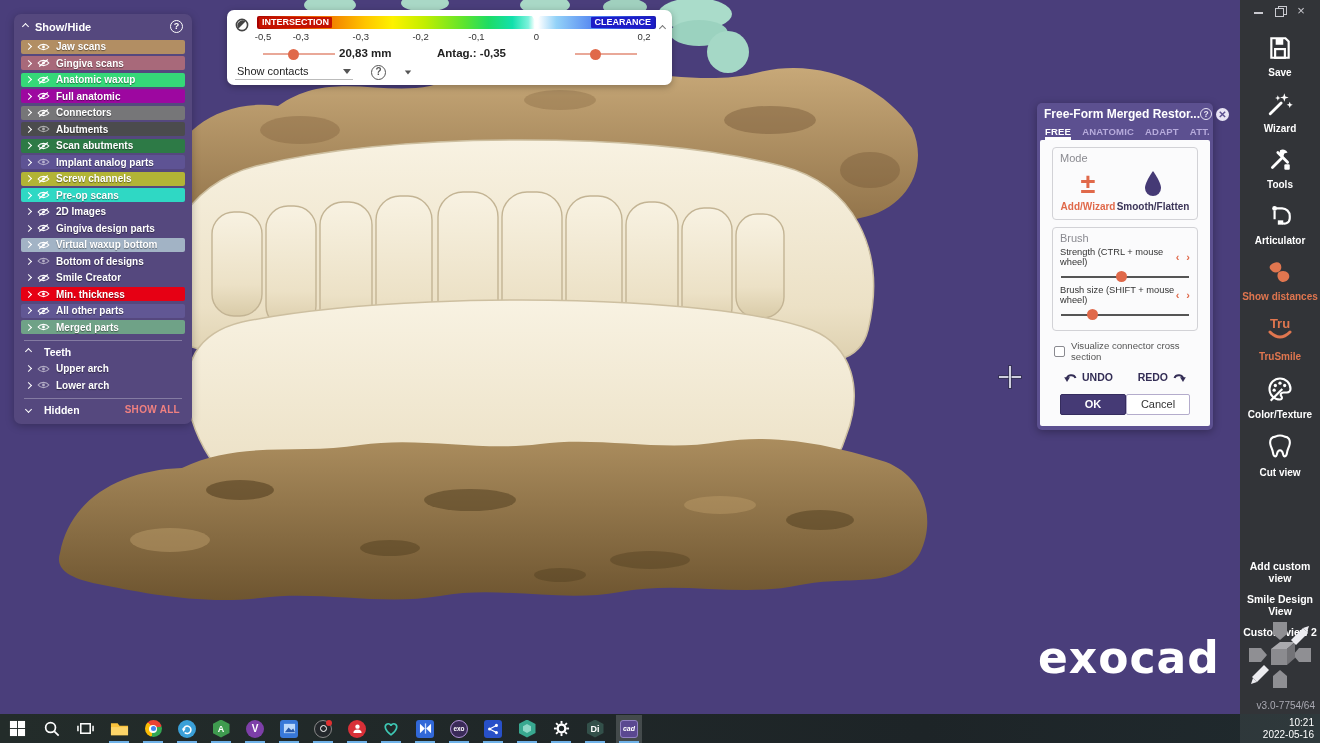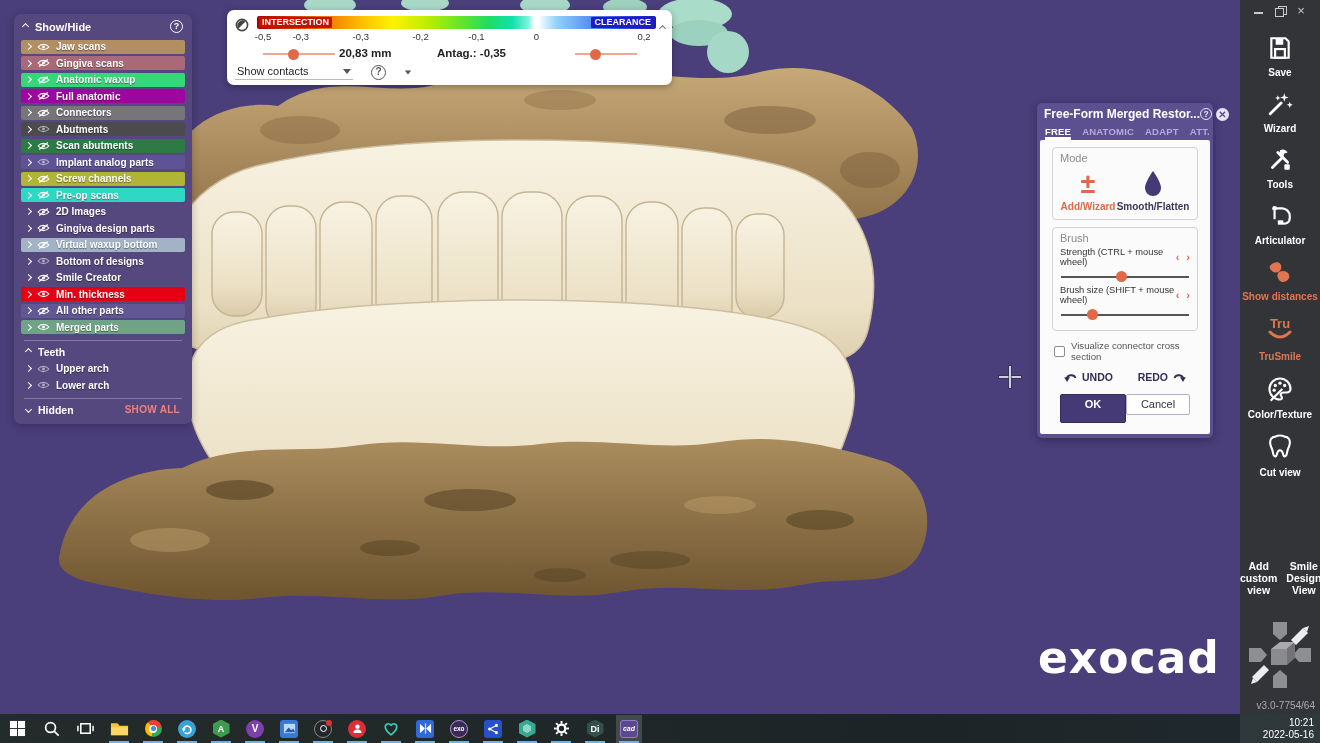--- a/index.html
+++ b/index.html
@@ -28,21 +28,21 @@
     border-radius:7px;padding:3px 0 7px;z-index:10;box-shadow:0 2px 8px rgba(0,0,0,.25)}
   #sh-head{display:flex;align-items:center;gap:7px;padding:3px 9px 4px;color:#fff;
     font-size:11px;font-weight:bold}
   #sh-help{margin-left:auto;width:13px;height:13px;border:1.4px solid #fff;border-radius:50%;
     color:#fff;font-size:9px;line-height:11px;text-align:center;font-weight:bold}
   .sh-row{display:flex;align-items:center;gap:6px;height:14px;margin:2.5px 7px 0;
     border-radius:2px;padding:0 5px;color:#fff;font-size:10px;font-weight:bold;
     text-shadow:0 1px 1px rgba(0,0,0,.45);white-space:nowrap;cursor:pointer}
   .sh-row svg{flex:0 0 auto}
   .sh-div{height:1px;background:rgba(255,255,255,.28);margin:6px 10px 3px}
-  .sh-sub{display:flex;align-items:center;gap:7px;height:15px;margin:2px 7px 0;padding:0 5px;
+  .sh-sub{display:flex;align-items:center;gap:13px;height:15px;margin:2px 7px 0;padding:0 5px;
     color:#fff;font-size:10.5px;font-weight:bold}
   #sh-showall{margin-left:auto;color:#ef8080;font-size:10px;font-weight:bold;letter-spacing:.3px}
   
   #toolbar{position:absolute;left:227px;top:10px;width:445px;height:75px;background:#fff;
     border-radius:7px;z-index:10;box-shadow:0 2px 7px rgba(0,0,0,.3)}
   #tb-contrast{position:absolute;left:8px;top:8px}
   #tb-grad{position:absolute;left:30px;right:16px;top:6px;height:13px;border-radius:2px;
     background:linear-gradient(to right,#a60000 0%,#d43000 8%,#f07400 17%,#ffc400 27%,
       #fdf200 34%,#c2ee00 42%,#5ce42e 52%,#1edc64 58%,#12e0ac 64%,#7df2dc 68%,
       #ffffff 69.6%,#ffffff 70.4%,#93d2f8 75%,#4a7af0 86%,#2233cf 95%,#1a1ab2 100%)}
@@ -101,37 +101,37 @@
   .b-slider .track{position:absolute;left:0;right:0;top:5px;height:1.6px;background:#555}
   .b-slider .dot{position:absolute;top:0;width:11px;height:11px;border-radius:50%;background:#e0694a;margin-left:-5px}
   #type-row{display:flex;align-items:center;gap:17px;margin-top:6px;padding-left:2px}
   #type-row .tlabel{font-size:10.5px;color:#333;margin-right:2px}
   #cb-row{display:flex;align-items:center;gap:6px;margin:9px 2px 0}
   #cb-box{width:11px;height:11px;border:1.4px solid #8a8a90;border-radius:2px;background:#fff;flex:0 0 auto}
   #cb-label{font-size:9.6px;color:#555}
   #ur-row{display:flex;justify-content:space-between;margin:9px 12px 0}
   .ur-btn{display:flex;align-items:center;gap:4px;font-size:10.5px;font-weight:bold;color:#332d55}
   #ok-row{display:flex;justify-content:space-between;margin:11px 8px 7px}
-  #ok-btn{width:66px;height:29px;background:#453a75;color:#fff;font-weight:bold;font-size:11px;
+  #ok-btn{width:66px;height:21px;background:#453a75;color:#fff;font-weight:bold;font-size:11px;
     border:1px solid #352c5e;border-radius:2px;text-align:center;line-height:19px}
   #cancel-btn{width:64px;height:21px;background:#fff;color:#333;font-size:11px;
     border:1px solid #b4accc;border-radius:2px;text-align:center;line-height:19px}
   
   #rightbar{position:absolute;right:0;top:0;width:80px;height:714px;background:#323438;z-index:10}
   #win-controls{display:flex;justify-content:space-between;padding:6px 12px 0;height:20px}
   .wc{width:14px;height:10px;position:relative;cursor:pointer}
   #wc-min:before{content:"";position:absolute;left:2px;top:6px;width:9px;height:1.6px;background:#c9c9cf}
   #wc-restore:before{content:"";position:absolute;left:2px;top:2px;width:7px;height:7px;border:1.3px solid #c9c9cf;background:#323438}
   #wc-restore:after{content:"";position:absolute;left:4.5px;top:-.5px;width:7px;height:7px;border:1.3px solid #c9c9cf;z-index:-1}
   #wc-close{color:#c9c9cf;font-size:13px;line-height:10px;text-align:center}
   #rtools{display:flex;flex-direction:column;align-items:center;gap:13px;padding-top:15px}
   .rtool{display:flex;flex-direction:column;align-items:center;gap:2px;cursor:pointer}
   .rtool .rlabel{font-size:10px;font-weight:bold;color:#fff;text-align:center;line-height:11px}
   .rtool.accent .rlabel{color:#e0764f}
-  #rviews{position:absolute;top:560px;left:0;right:0;display:flex;flex-direction:row;gap:9px;align-items:center}
+  #rviews{position:absolute;top:560px;left:0;right:0;display:flex;flex-direction:column;gap:9px;align-items:center}
   .rview{font-size:10.5px;font-weight:bold;color:#fff;text-align:center;cursor:pointer}
   #navcube{position:absolute;left:50%;top:620px;transform:translateX(-50%);cursor:pointer}
   #rb-version{position:absolute;right:5px;bottom:3px;font-size:10px;color:#a9a9b2}
   
   #taskbar{position:absolute;left:0;bottom:0;width:1320px;height:29px;z-index:20;
     background:linear-gradient(to right,#232c2a,#1d2427 70%,#202a2e)}
   #task-icons{display:flex;align-items:center;height:100%;padding-left:4px;gap:8px}
   .tk-btn{position:relative;width:26px;height:28px;display:flex;align-items:center;
     justify-content:center;cursor:pointer}
   .tk-btn.running:after{content:"";position:absolute;bottom:0;left:3px;right:3px;height:2px;background:#6fb2e8}

